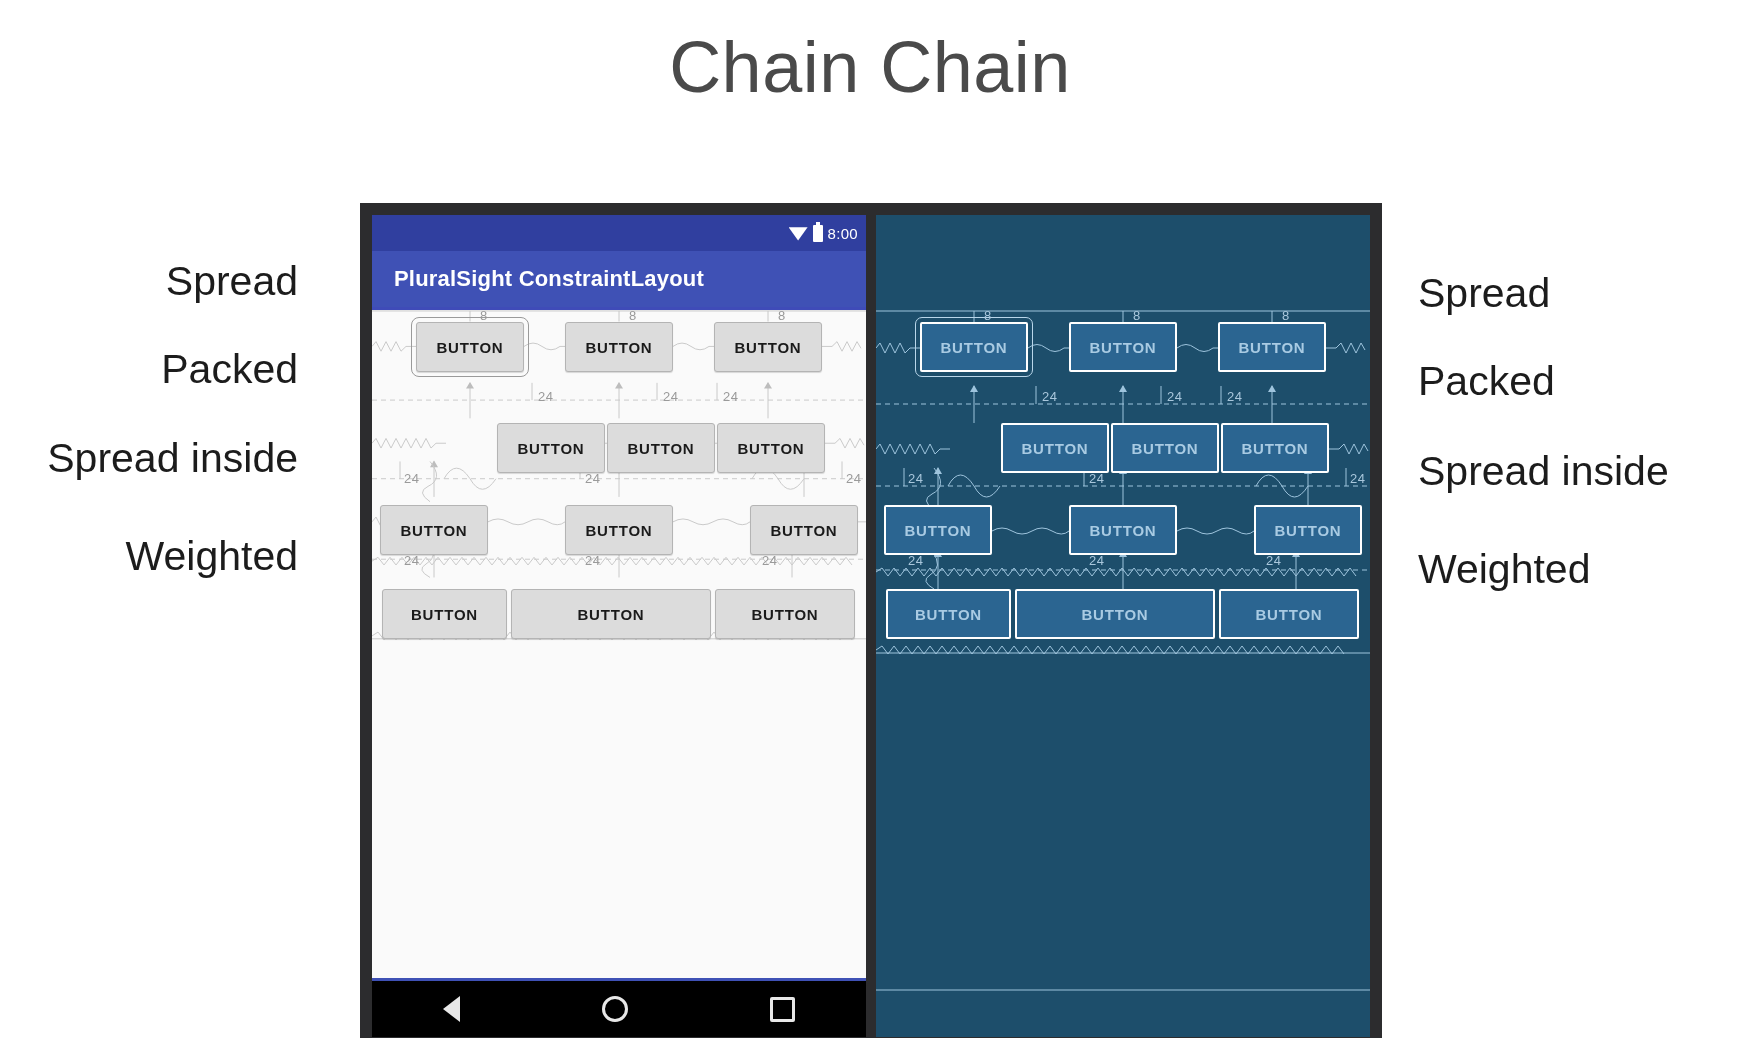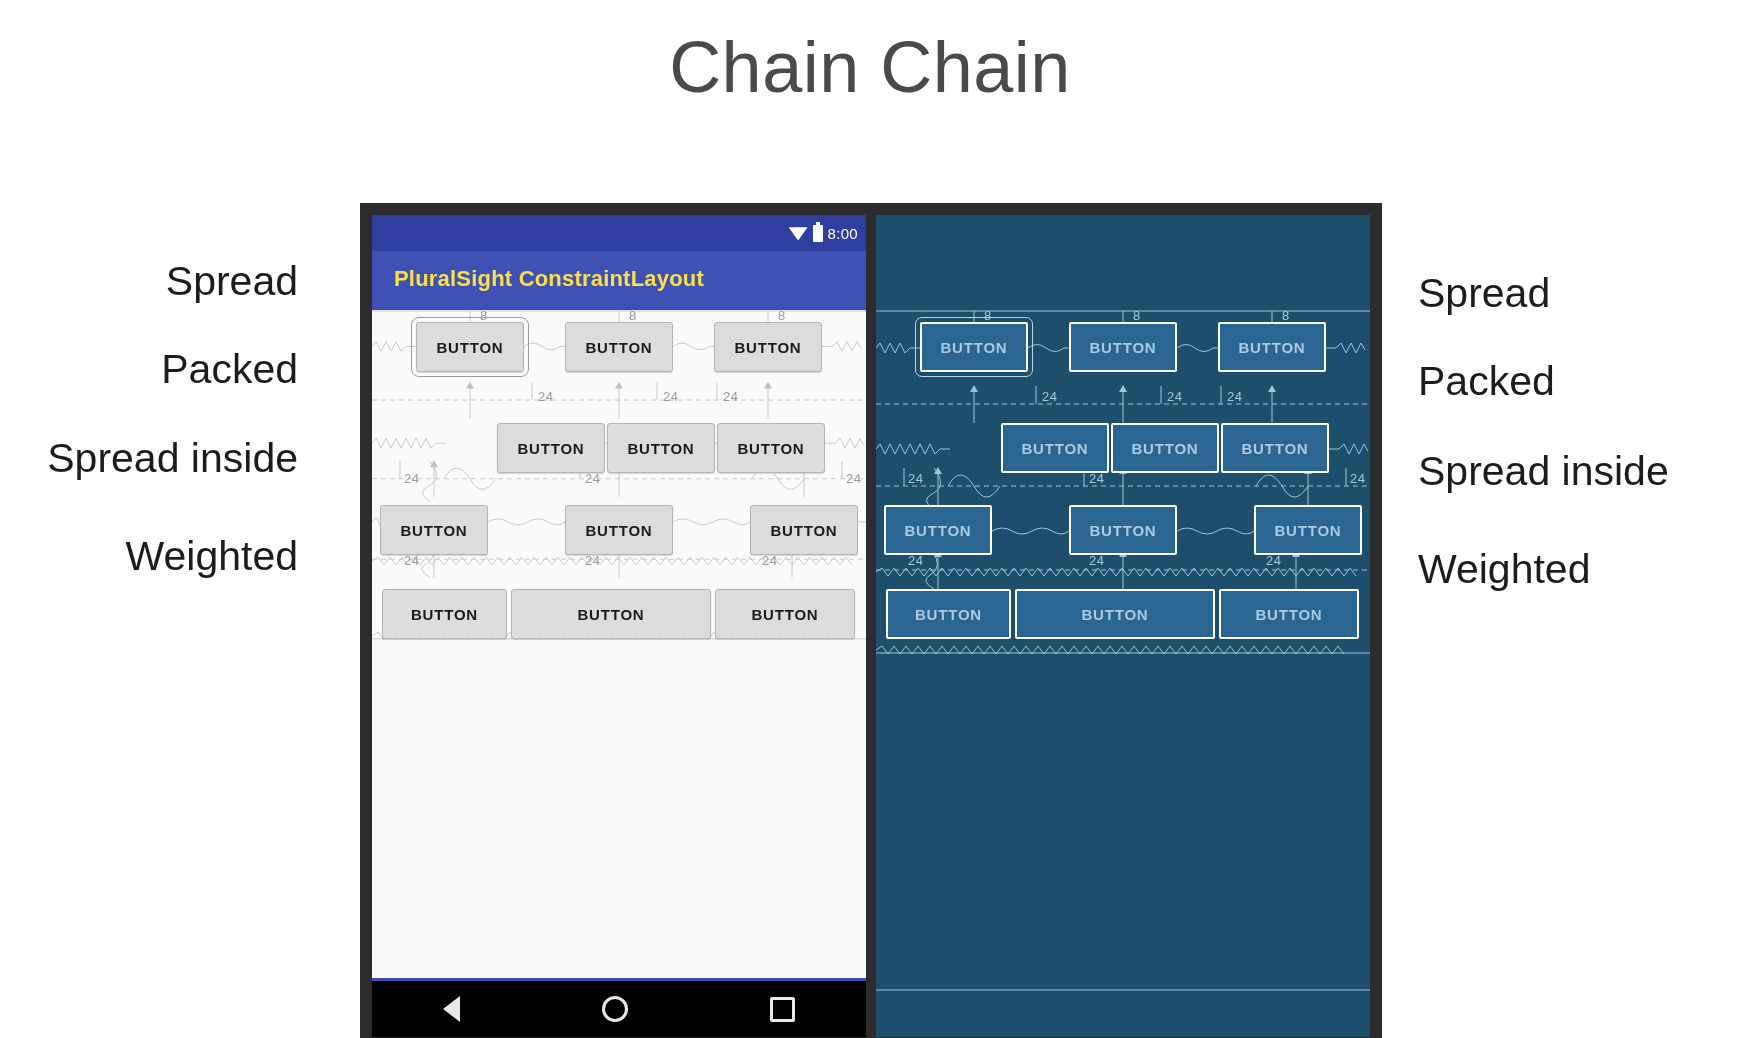--- a/index.html
+++ b/index.html
@@ -78,21 +78,21 @@
   }
   .clock{ color:#fff;font-size:15px;font-weight:400;letter-spacing:0.3px; }
 
   
   .appbar{
     position:absolute;left:0;top:36px;width:100%;height:56px;
     background:#3f51b5;
     display:flex;align-items:center;
     padding-left:22px;box-sizing:border-box;
   }
-  .appbar-title{ color:#fde047;font-size:22px;font-weight:700;letter-spacing:0.2px; }
+  .appbar-title{ color:#ffffff;font-size:22px;font-weight:700;letter-spacing:0.2px; }
   .appbar-underline{
     position:absolute;left:0;top:92px;width:100%;height:3px;background:#3f4bb8;
   }
 
   
   .canvas{
     position:absolute;left:0;top:95px;width:100%;bottom:56px;
   }
   .panel.blueprint .canvas{ top:0; bottom:0; }
 

